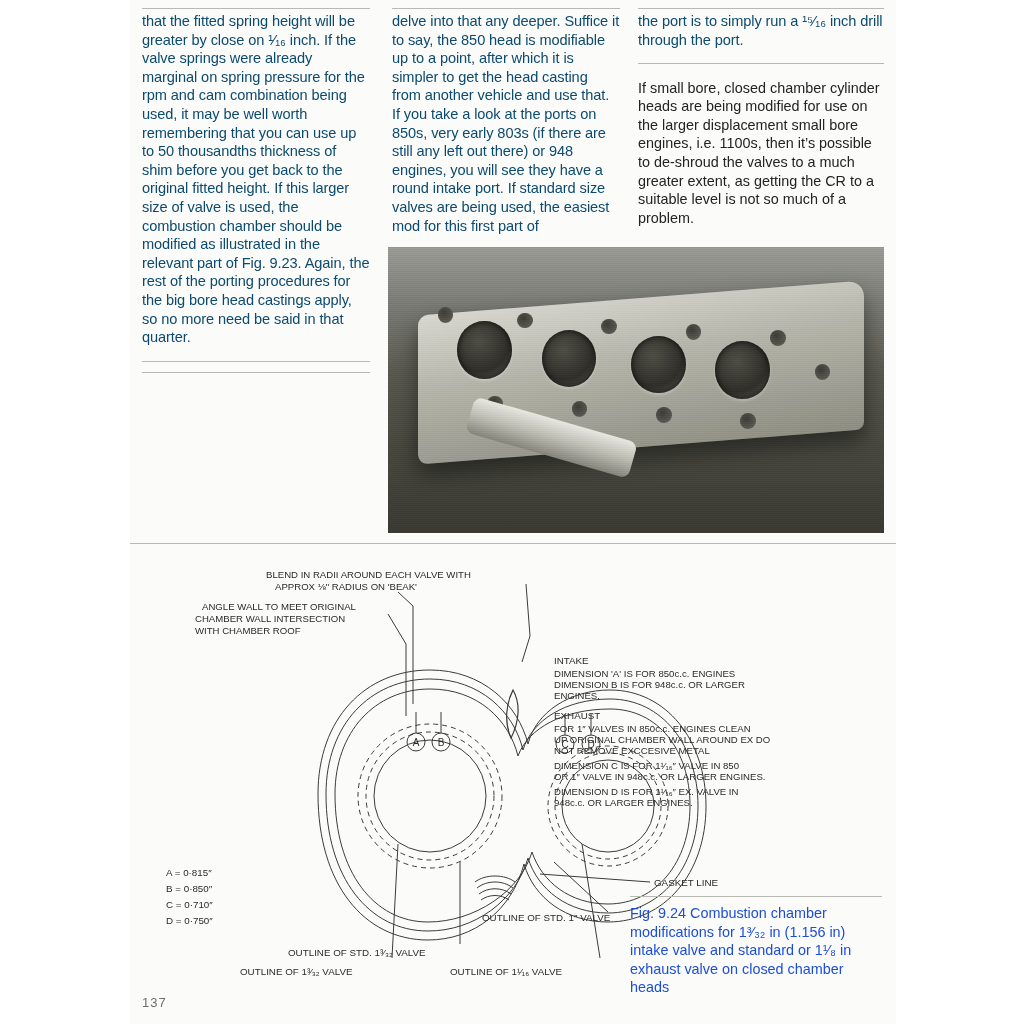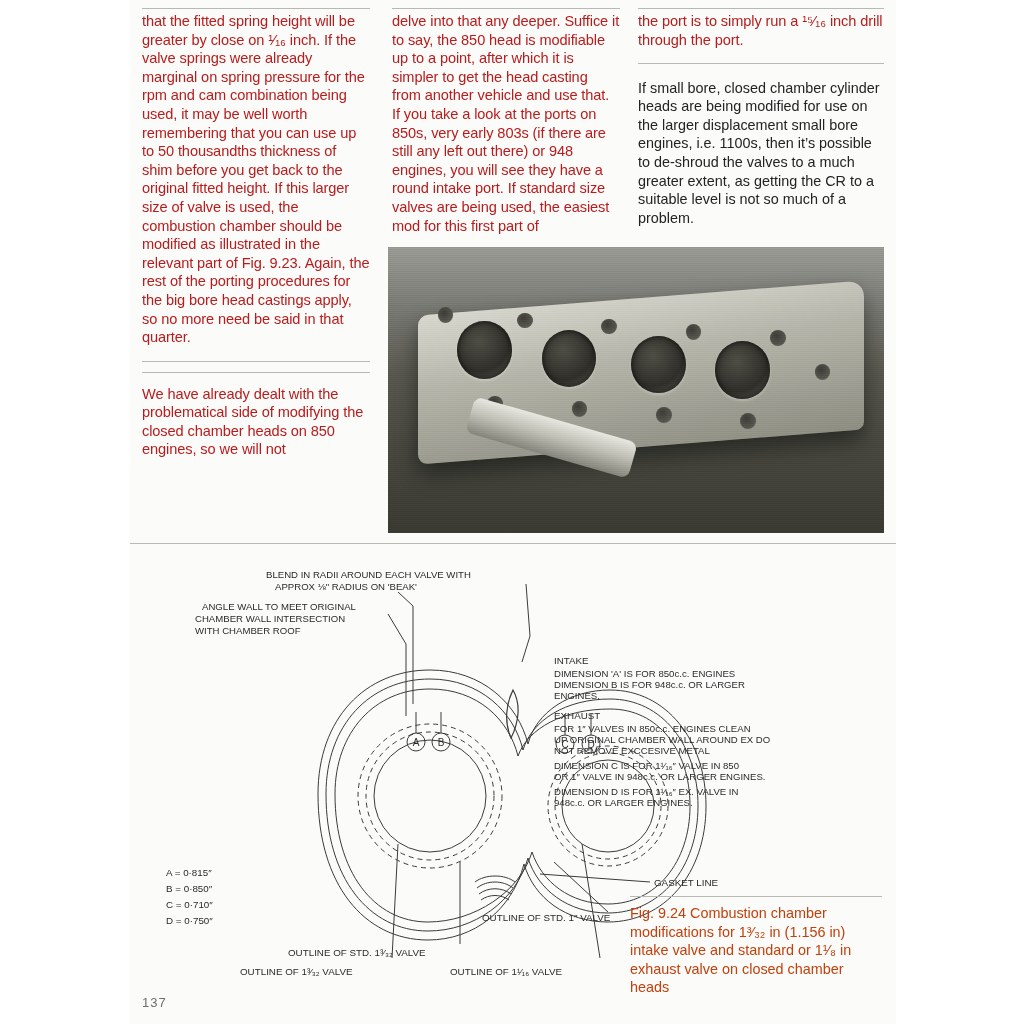--- a/index.html
+++ b/index.html
@@ -46,21 +46,21 @@
     border-top: 1px solid #b9b9b4;
     margin: 0 0 3px 0;
     height: 0;
   }
 
   p.body {
     font-size: 14.6px;
     line-height: 18.6px;
     margin: 0 0 0 0;
     letter-spacing: -0.1px;
-    color: #b91c1c;
+    color: #0c4a6e;
   }
 
   .ital {
     font-size: 14.4px;
     line-height: 18.6px;
     color: #232323;
   }
 
   .sep {
     border-top: 1px solid #b9b9b4;
@@ -152,21 +152,21 @@
 
   .fig-svg { position: absolute; left: 0; top: 0; }
 
   .fig-caption {
     position: absolute;
     left: 500px;
     top: 352px;
     width: 252px;
     font-size: 14.4px;
     line-height: 18.5px;
-    color: #c2410c;
+    color: #1d4ed8;
   }
   .fig-caption .rule-c {
     border-top: 1px solid #b9b9b4;
     margin-bottom: 7px;
   }
 
   .page-number {
     position: absolute;
     left: 12px;
     bottom: 4px;
@@ -196,21 +196,20 @@
 
   <div class="cols">
 
     <div class="col col-1">
       <div class="rule-top"></div>
       <p class="body">that the fitted spring height will be greater by close on ¹⁄₁₆ inch. If the valve springs were already marginal on spring pressure for the rpm and cam combination being used, it may be well worth remembering that you can use up to 50 thousandths thickness of shim before you get back to the original fitted height. If this larger size of valve is used, the combustion chamber should be modified as illustrated in the relevant part of Fig. 9.23. Again, the rest of the porting procedures for the big bore head castings apply, so no more need be said in that quarter.</p>
 
       <div class="sep subhead-rules-top"></div>
       <div class="sep subhead-rules-bottom"></div>
 
-      <p class="body">We have already dealt with the problematical side of modifying the closed chamber heads on 850 engines, so we will not</p>
     </div>
 
     <div class="col col-2">
       <div class="rule-top"></div>
       <p class="body">delve into that any deeper. Suffice it to say, the 850 head is modifiable up to a point, after which it is simpler to get the head casting from another vehicle and use that. If you take a look at the ports on 850s, very early 803s (if there are still any left out there) or 948 engines, you will see they have a round intake port. If standard size valves are being used, the easiest mod for this first part of</p>
     </div>
 
     <div class="col col-3">
       <div class="rule-top"></div>
       <p class="body">the port is to simply run a ¹⁵⁄₁₆ inch drill through the port.</p>

